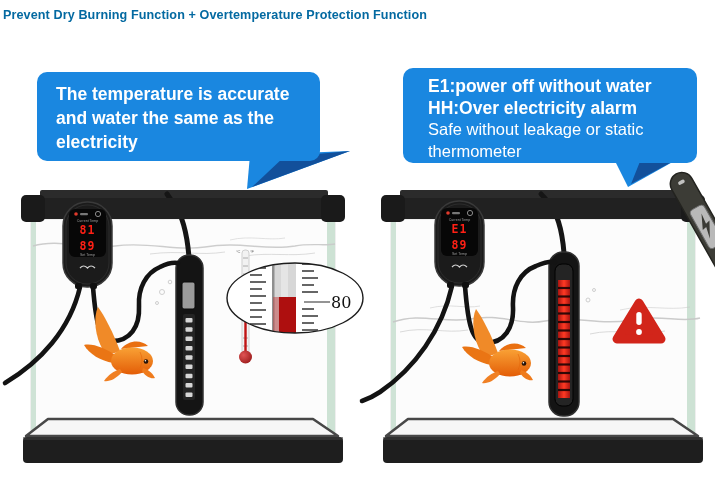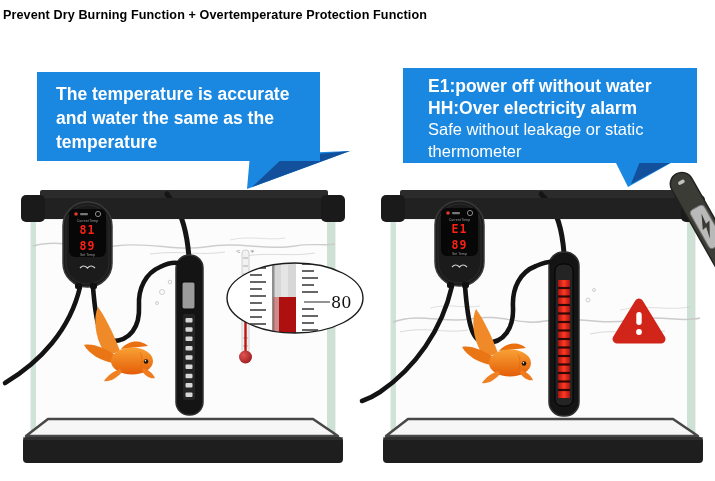--- a/index.html
+++ b/index.html
@@ -1,38 +1,38 @@
 <!DOCTYPE html>
 <html><head>
 <meta charset="utf-8">
 <style>
   html,body{margin:0;padding:0;background:#ffffff;}
   body{width:715px;height:481px;position:relative;overflow:hidden;
        font-family:"Liberation Sans", sans-serif;}
   #scene{position:absolute;left:0;top:0;z-index:1;}
   .title{position:absolute;left:3px;top:8px;z-index:3;
-         font-size:12.6px;font-weight:bold;color:#000000;letter-spacing:.1px;}
+         font-size:12.6px;font-weight:bold;color:#0369a1;letter-spacing:.1px;}
   .bubble{position:absolute;z-index:2;background:#1a87e0;color:#ffffff;
-          border-radius:0;box-sizing:border-box;}
+          border-radius:10px;box-sizing:border-box;}
   .bubble-left{left:37px;top:72px;width:283px;height:89px;padding:10px 14px 0 19px;}
   .bubble-right{left:403px;top:68px;width:294px;height:95px;padding:7px 14px 0 25px;}
   .bline{display:block;font-size:17.5px;font-weight:bold;line-height:24px;white-space:nowrap;}
   .bline-b{display:block;font-size:17.5px;font-weight:bold;line-height:22px;white-space:nowrap;}
   .bline-r{display:block;font-size:16.5px;font-weight:normal;line-height:21.5px;white-space:nowrap;}
   .led{font-family:"DejaVu Sans Mono", monospace;font-weight:bold;letter-spacing:1px;}
 </style>
 </head>
 <body>
 
 <div class="title">Prevent Dry Burning Function + Overtemperature Protection Function</div>
 
 <div class="bubble bubble-left">
   <span class="bline">The temperature is accurate</span>
   <span class="bline">and water the same as the</span>
-  <span class="bline">temperature</span>
+  <span class="bline">electricity</span>
 </div>
 
 <div class="bubble bubble-right">
   <span class="bline-b">E1:power off without water</span>
   <span class="bline-b">HH:Over electricity alarm</span>
   <span class="bline-r">Safe without leakage or static</span>
   <span class="bline-r">thermometer</span>
 </div>
 
 <svg id="scene" width="715" height="481" viewBox="0 0 715 481">

